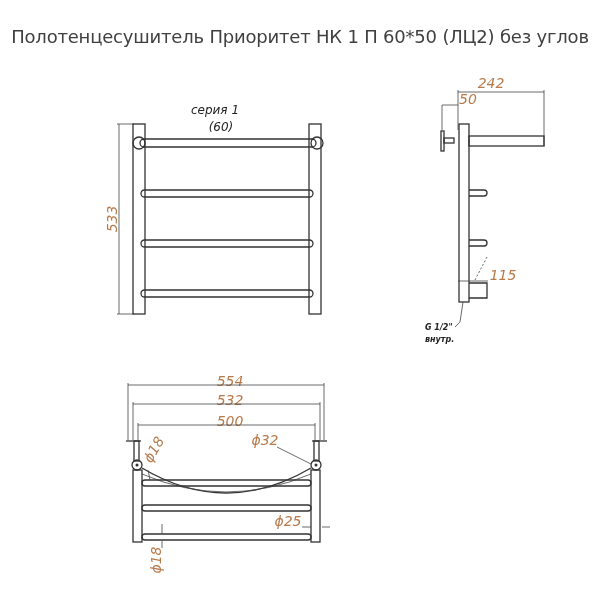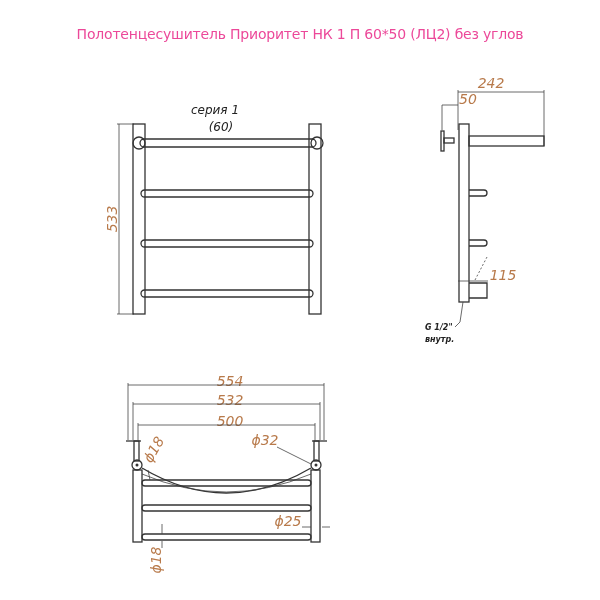--- a/index.html
+++ b/index.html
@@ -1,17 +1,17 @@
 <!DOCTYPE html>
 <html><head>
 <meta charset="utf-8">
 <style>
   html,body{margin:0;padding:0;background:#fff;}
   body{width:600px;height:600px;position:relative;overflow:hidden;font-family:"DejaVu Sans",sans-serif;}
-  #title{position:absolute;left:0;top:26px;width:600px;text-align:center;font-size:14px;color:#ec4899;letter-spacing:-0.2px;}
+  #title{position:absolute;left:0;top:26px;width:600px;text-align:center;font-size:18px;color:#404040;letter-spacing:-0.2px;}
   svg{position:absolute;left:0;top:0;}
   .ln{stroke:#333;stroke-width:1.3;fill:none;}
   .thin{stroke:#444;stroke-width:0.8;fill:none;}
   .dim{font-family:"DejaVu Sans",sans-serif;font-style:italic;fill:#b87a4b;font-size:14px;}
   .lbl{font-family:"DejaVu Sans",sans-serif;font-style:italic;fill:#222;font-size:12px;}
   .sm{font-family:"DejaVu Sans",sans-serif;font-style:italic;fill:#222;font-size:8px;font-weight:bold;}
 </style>
 </head>
 <body>
 

